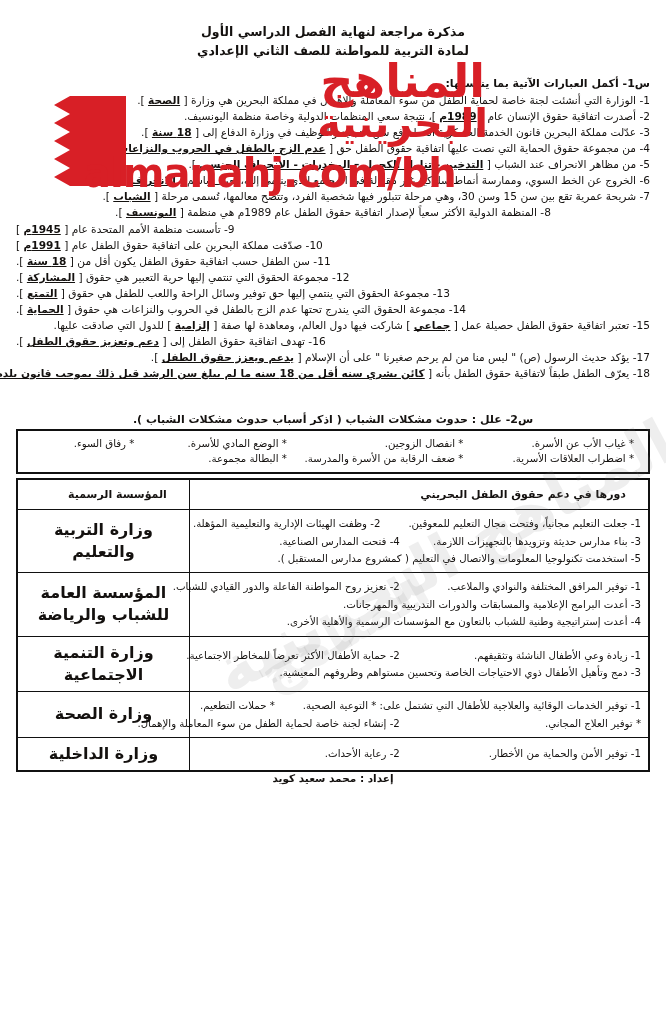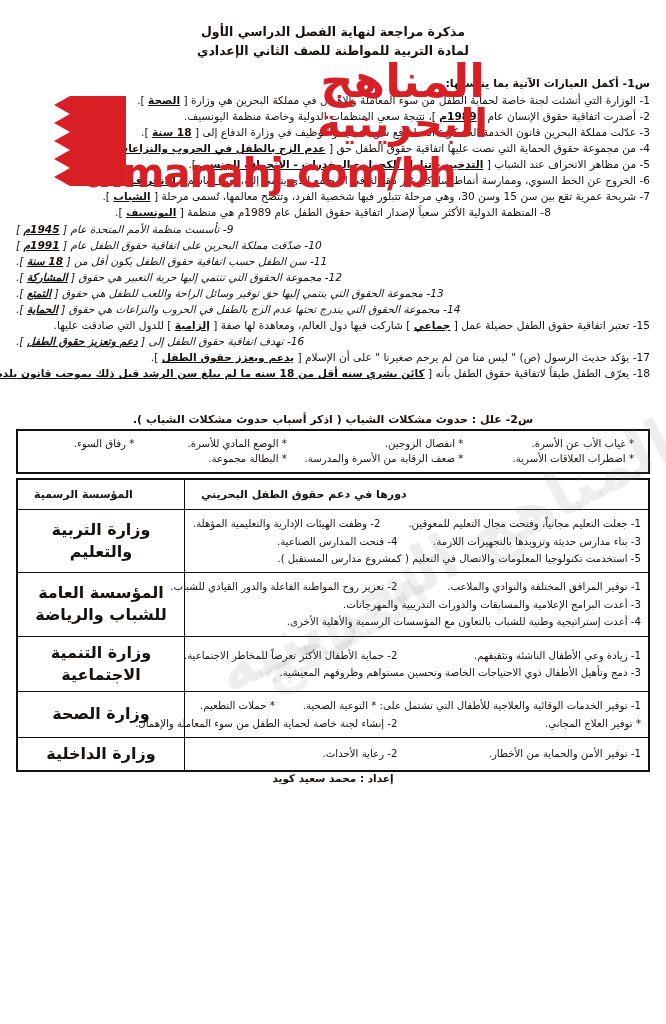--- a/index.html
+++ b/index.html
@@ -109,21 +109,21 @@
     margin: 0;
     padding: 0;
     font-size: 10.6px;
     line-height: 1.52;
   }
   .q1-list li {
     text-align: right;
     white-space: nowrap;
     overflow: visible;
   }
-  .q1-list li.r-align { text-align: left; font-style: italic; }
+  .q1-list li.r-align { text-align: left; }
   .q1-list li.c-align { text-align: center; }
   .ans {
     font-weight: bold;
     text-decoration: underline;
   }
 
   
   .q2-box {
     border: 2.5px solid #111;
     margin-top: 3px;
@@ -151,22 +151,22 @@
     border: 2.5px solid #111;
   }
   table.inst th, table.inst td {
     border: 1.6px solid #111;
     vertical-align: middle;
     padding: 5px 7px;
   }
   table.inst th {
     font-weight: bold;
     font-size: 11px;
-    text-align: left;
-    padding: 8px 16px;
+    text-align: right;
+    padding: 8px 22px;
   }
   th.col-role { width: 76%; }
   th.col-inst { width: 24%; }
   td.inst-name {
     text-align: center;
     font-weight: bold;
     font-size: 16px;
     line-height: 1.4;
   }
   td.role-cell { text-align: right; }

